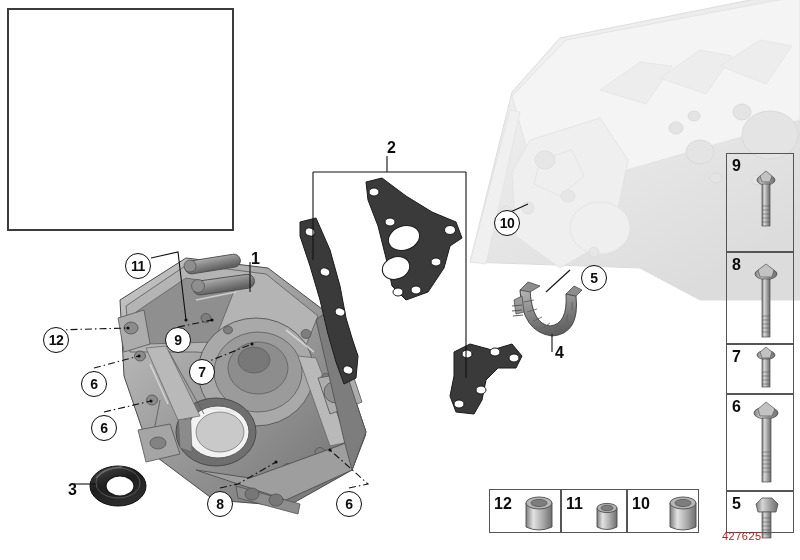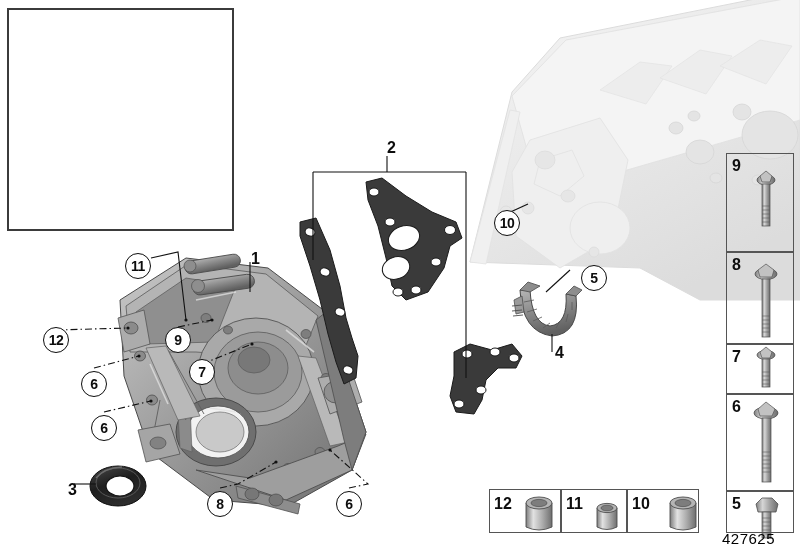--- a/index.html
+++ b/index.html
@@ -19,21 +19,21 @@
     font-weight:bold;font-size:14px;line-height:1;color:#0d0d0d;
     box-sizing:border-box;letter-spacing:-0.5px;
   }
   .plainnum{
     position:absolute;font-weight:bold;font-size:16px;color:#0d0d0d;
   }
   .boxnum{
     position:absolute;font-weight:bold;font-size:16px;color:#0d0d0d;
   }
   .partno{
-    position:absolute;font-size:15px;color:#000000;letter-spacing:0.5px;
+    position:absolute;font-size:11px;color:#b91c1c;letter-spacing:0.5px;
   }
   .inset{
     position:absolute;left:7px;top:8px;width:227px;height:223px;
     border:2px solid #3b3b3b;background:#ffffff;box-sizing:border-box;
   }
   .panel{position:absolute;border:1.4px solid #555;box-sizing:border-box;background:transparent;}
 </style>
 </head>
 <body>
 

